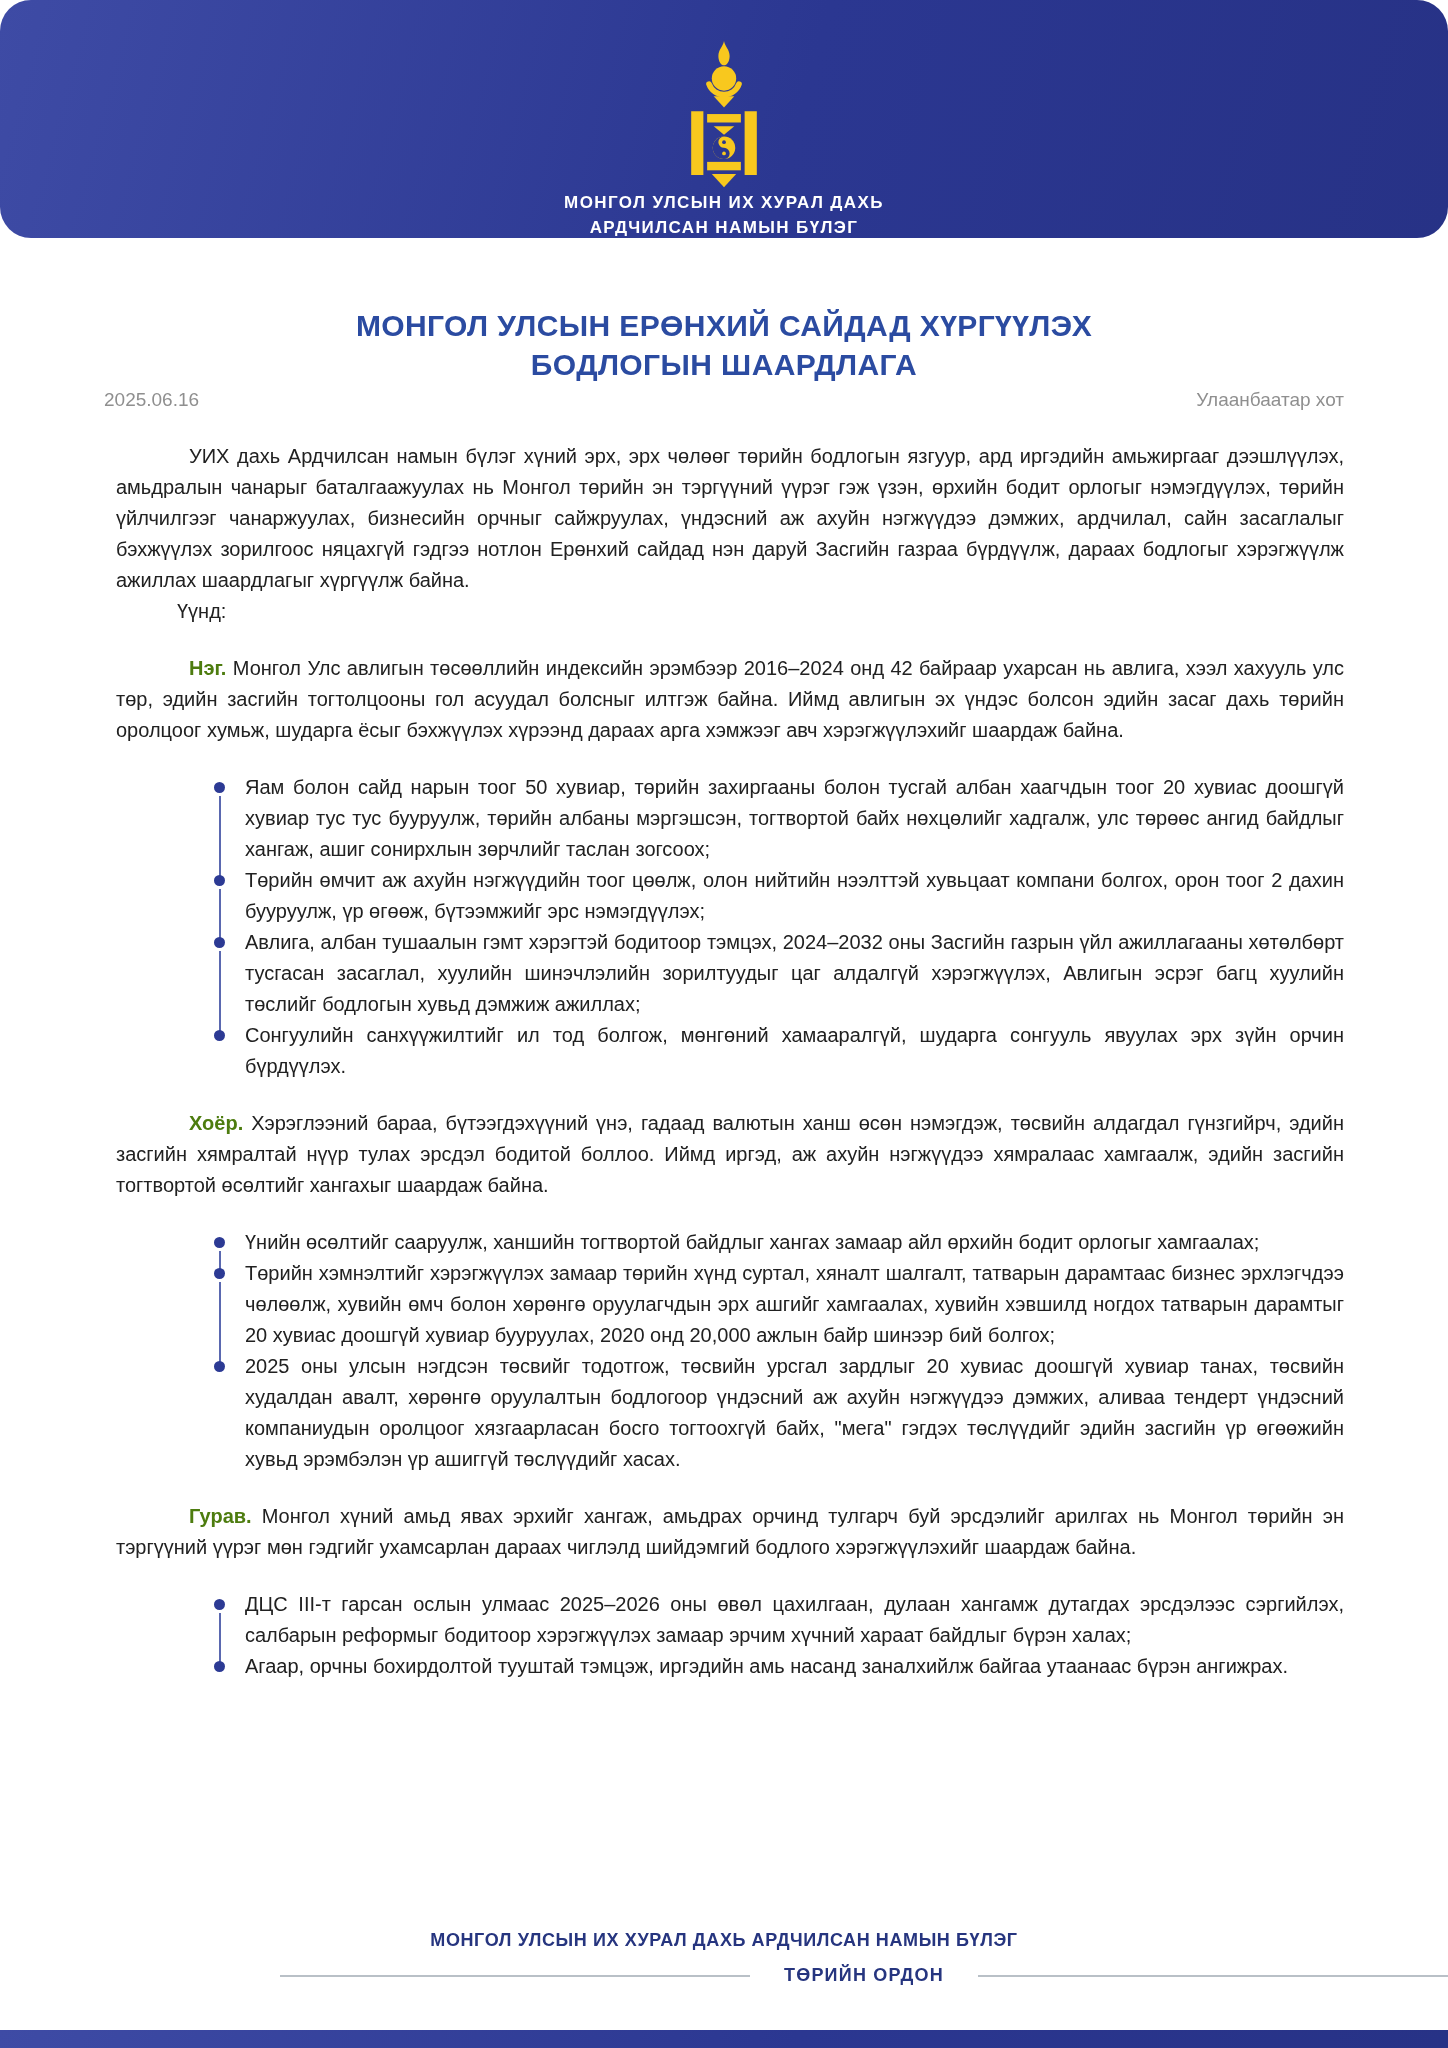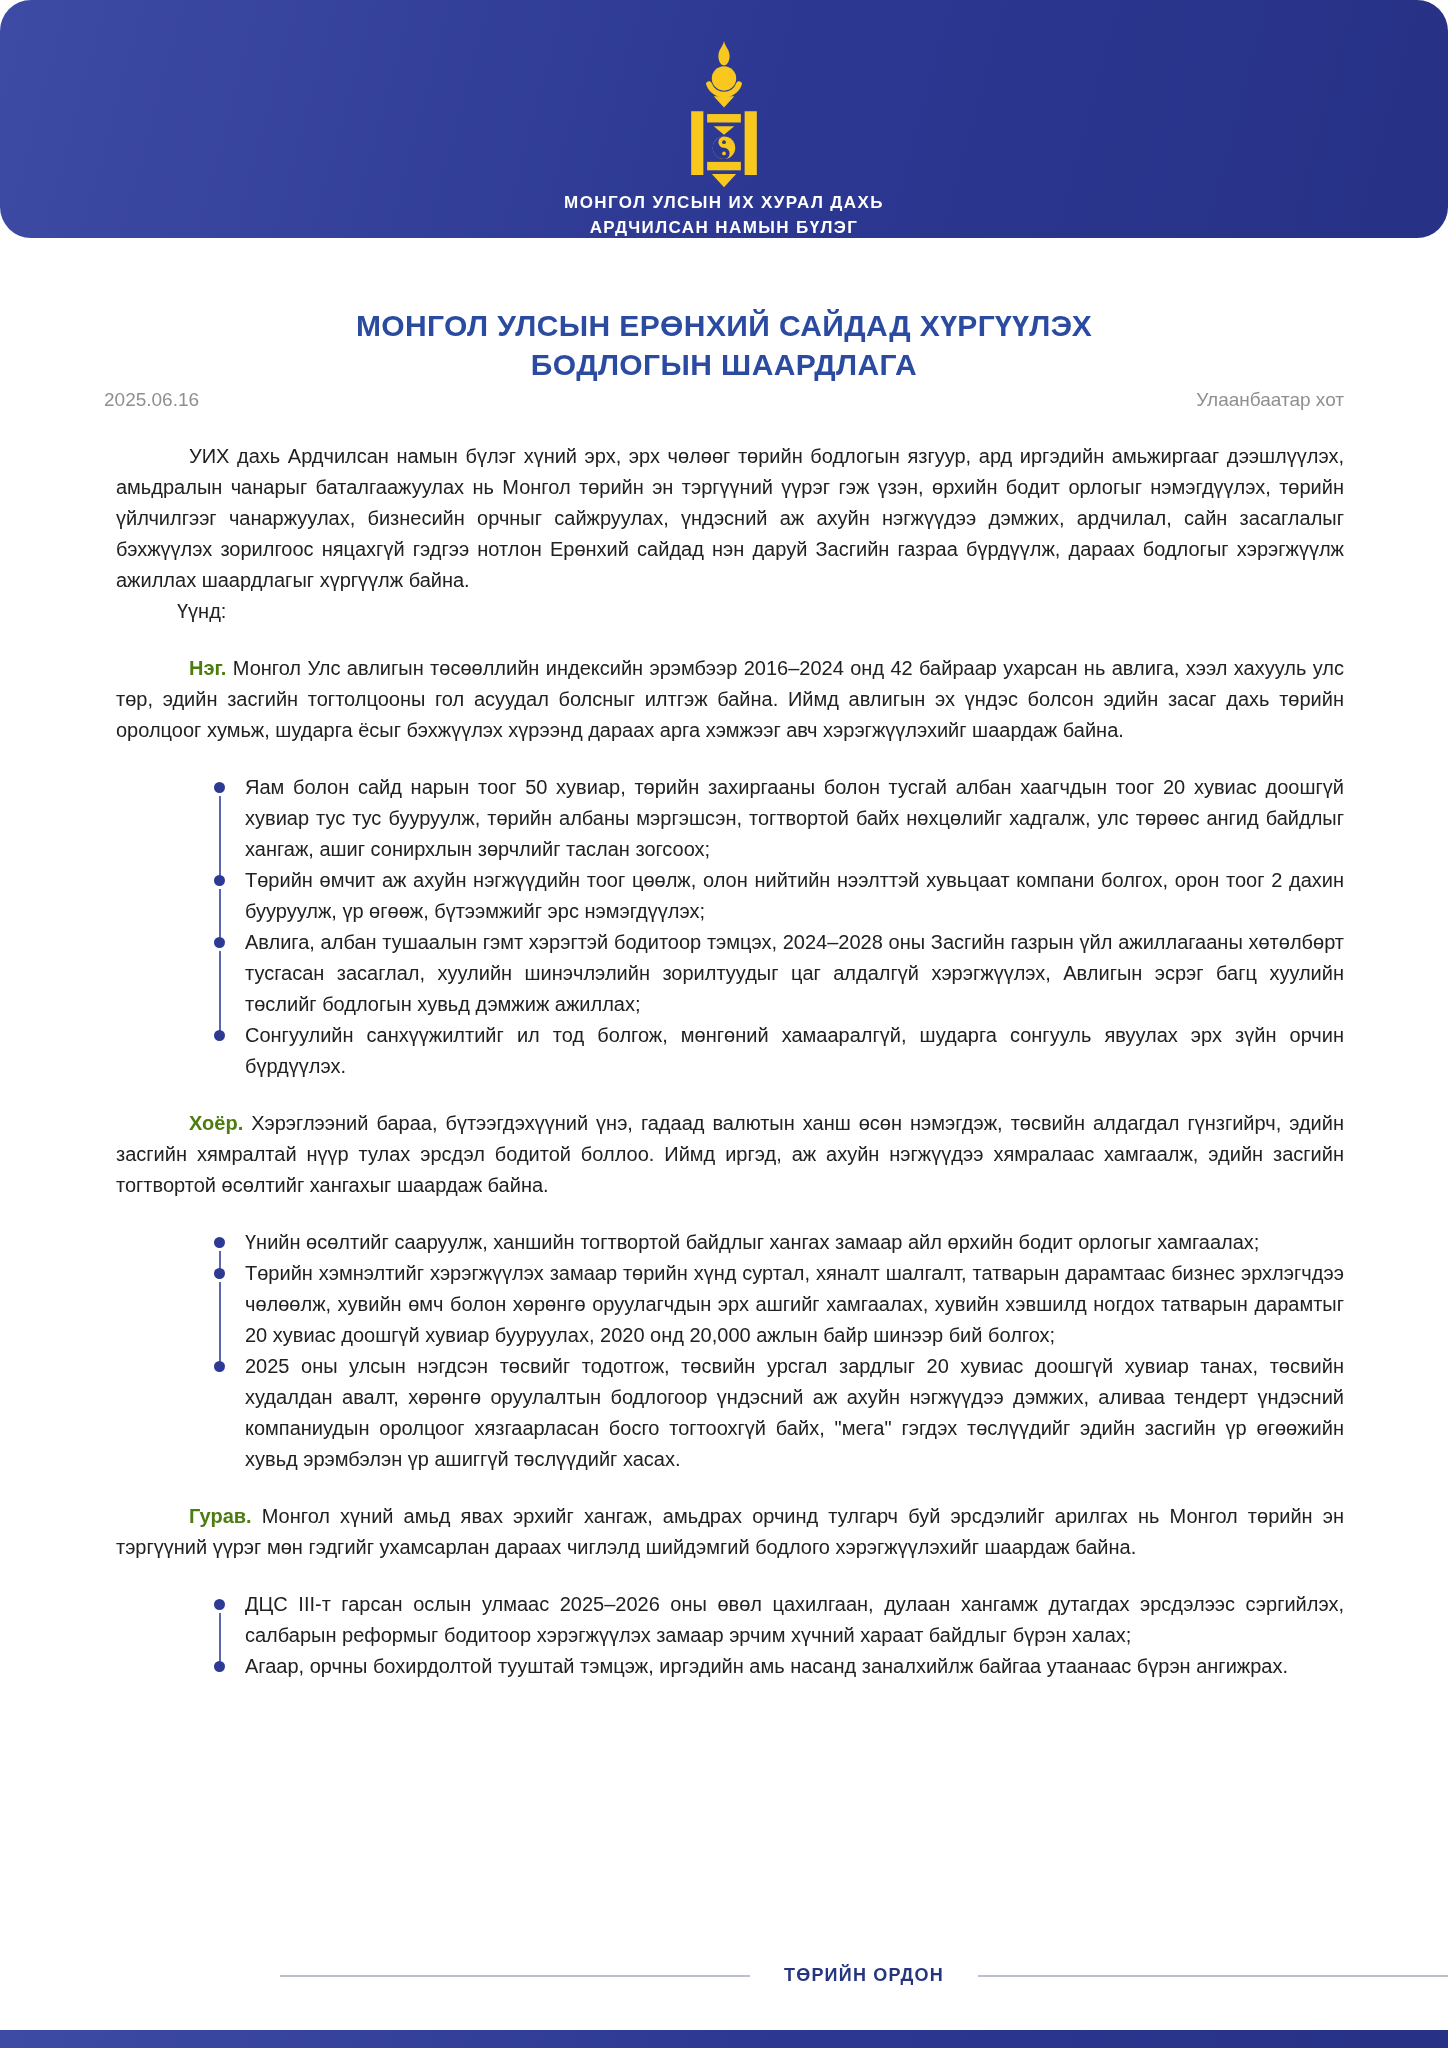--- a/index.html
+++ b/index.html
@@ -136,40 +136,41 @@
       <span>Улаанбаатар хот</span>
     </div>
 
     <p class="para"><span>УИХ дахь Ардчилсан намын бүлэг хүний эрх, эрх чөлөөг төрийн бодлогын язгуур, ард иргэдийн амьжиргааг дээшлүүлэх, амьдралын чанарыг баталгаажуулах нь Монгол төрийн эн тэргүүний үүрэг гэж үзэн, өрхийн бодит орлогыг нэмэгдүүлэх, төрийн үйлчилгээг чанаржуулах, бизнесийн орчныг сайжруулах, үндэсний аж ахуйн нэгжүүдээ дэмжих, ардчилал, сайн засаглалыг бэхжүүлэх зорилгоос няцахгүй гэдгээ нотлон Ерөнхий сайдад нэн даруй Засгийн газраа бүрдүүлж, дараах бодлогыг хэрэгжүүлж ажиллах шаардлагыг хүргүүлж байна.</span></p>
     <div class="und-line">Үүнд:</div>
 
     <p class="para"><b>Нэг.</b> <span>Монгол Улс авлигын төсөөллийн индексийн эрэмбээр 2016–2024 онд 42 байраар ухарсан нь авлига, хээл хахууль улс төр, эдийн засгийн тогтолцооны гол асуудал болсныг илтгэж байна. Иймд авлигын эх үндэс болсон эдийн засаг дахь төрийн оролцоог хумьж, шударга ёсыг бэхжүүлэх хүрээнд дараах арга хэмжээг авч хэрэгжүүлэхийг шаардаж байна.</span></p>
     <ul class="bullets">
       <li>Яам болон сайд нарын тоог 50 хувиар, төрийн захиргааны болон тусгай албан хаагчдын тоог 20 хувиас доошгүй хувиар тус тус бууруулж, төрийн албаны мэргэшсэн, тогтвортой байх нөхцөлийг хадгалж, улс төрөөс ангид байдлыг хангаж, ашиг сонирхлын зөрчлийг таслан зогсоох;</li>
       <li>Төрийн өмчит аж ахуйн нэгжүүдийн тоог цөөлж, олон нийтийн нээлттэй хувьцаат компани болгох, орон тоог 2 дахин бууруулж, үр өгөөж, бүтээмжийг эрс нэмэгдүүлэх;</li>
-      <li>Авлига, албан тушаалын гэмт хэрэгтэй бодитоор тэмцэх, 2024–2028 оны Засгийн газрын үйл ажиллагааны хөтөлбөрт тусгасан засаглал, хуулийн шинэчлэлийн зорилтуудыг цаг алдалгүй хэрэгжүүлэх, Авлигын эсрэг багц хуулийн төслийг бодлогын хувьд дэмжиж ажиллах;</li>
+      <li>Авлига, албан тушаалын гэмт хэрэгтэй бодитоор тэмцэх, 2024–2032 оны Засгийн газрын үйл ажиллагааны хөтөлбөрт тусгасан засаглал, хуулийн шинэчлэлийн зорилтуудыг цаг алдалгүй хэрэгжүүлэх, Авлигын эсрэг багц хуулийн төслийг бодлогын хувьд дэмжиж ажиллах;</li>
       <li>Сонгуулийн санхүүжилтийг ил тод болгож, мөнгөний хамааралгүй, шударга сонгууль явуулах эрх зүйн орчин бүрдүүлэх.</li>
     </ul>
 
     <p class="para"><b>Хоёр.</b> <span>Хэрэглээний бараа, бүтээгдэхүүний үнэ, гадаад валютын ханш өсөн нэмэгдэж, төсвийн алдагдал гүнзгийрч, эдийн засгийн хямралтай нүүр тулах эрсдэл бодитой боллоо. Иймд иргэд, аж ахуйн нэгжүүдээ хямралаас хамгаалж, эдийн засгийн тогтвортой өсөлтийг хангахыг шаардаж байна.</span></p>
     <ul class="bullets">
       <li>Үнийн өсөлтийг сааруулж, ханшийн тогтвортой байдлыг хангах замаар айл өрхийн бодит орлогыг хамгаалах;</li>
       <li>Төрийн хэмнэлтийг хэрэгжүүлэх замаар төрийн хүнд суртал, хяналт шалгалт, татварын дарамтаас бизнес эрхлэгчдээ чөлөөлж, хувийн өмч болон хөрөнгө оруулагчдын эрх ашгийг хамгаалах, хувийн хэвшилд ногдох татварын дарамтыг 20 хувиас доошгүй хувиар бууруулах, 2020 онд 20,000 ажлын байр шинээр бий болгох;</li>
       <li>2025 оны улсын нэгдсэн төсвийг тодотгож, төсвийн урсгал зардлыг 20 хувиас доошгүй хувиар танах, төсвийн худалдан авалт, хөрөнгө оруулалтын бодлогоор үндэсний аж ахуйн нэгжүүдээ дэмжих, аливаа тендерт үндэсний компаниудын оролцоог хязгаарласан босго тогтоохгүй байх, "мега" гэгдэх төслүүдийг эдийн засгийн үр өгөөжийн хувьд эрэмбэлэн үр ашиггүй төслүүдийг хасах.</li>
     </ul>
 
     <p class="para"><b>Гурав.</b> <span>Монгол хүний амьд явах эрхийг хангаж, амьдрах орчинд тулгарч буй эрсдэлийг арилгах нь Монгол төрийн эн тэргүүний үүрэг мөн гэдгийг ухамсарлан дараах чиглэлд шийдэмгий бодлого хэрэгжүүлэхийг шаардаж байна.</span></p>
     <ul class="bullets">
       <li>ДЦС III-т гарсан ослын улмаас 2025–2026 оны өвөл цахилгаан, дулаан хангамж дутагдах эрсдэлээс сэргийлэх, салбарын реформыг бодитоор хэрэгжүүлэх замаар эрчим хүчний хараат байдлыг бүрэн халах;</li>
       <li>Агаар, орчны бохирдолтой тууштай тэмцэж, иргэдийн амь насанд заналхийлж байгаа утаанаас бүрэн ангижрах.</li>
     </ul>
 
   </div>
 
   <div class="footer">
+    <div class="footer-line1">МОНГОЛ УЛСЫН ИХ ХУРАЛ ДАХЬ АРДЧИЛСАН НАМЫН БҮЛЭГ</div>
     <div class="footer-row">
       <div class="rule"></div>
       <div class="footer-line2">ТӨРИЙН ОРДОН</div>
       <div class="rule"></div>
     </div>
   </div>
 
   <div class="bottom-band"></div>
 
 </div>

